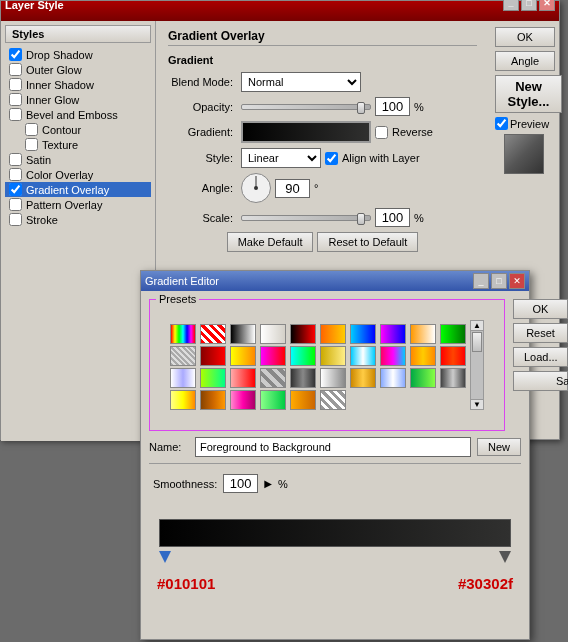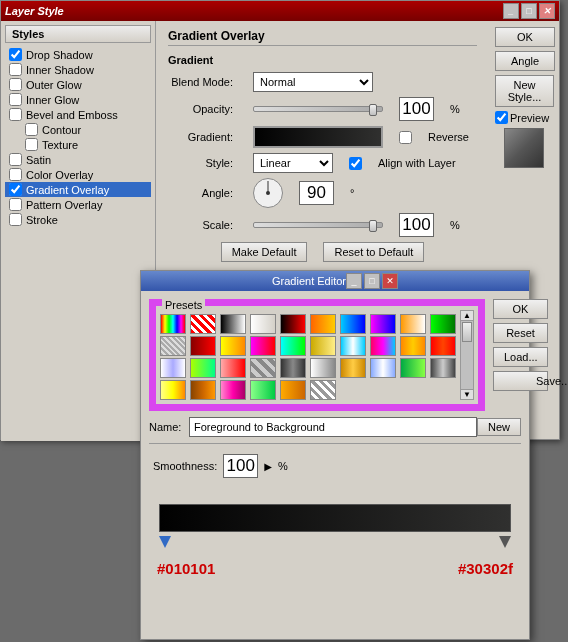--- a/index.html
+++ b/index.html
@@ -23,24 +23,23 @@
       border: 1px solid #888;
       box-shadow: 2px 2px 6px rgba(0,0,0,0.5);
     }
     .window-titlebar {
       background: linear-gradient(to bottom, #a00, #700);
       color: white;
       padding: 10px 4px;
       font-size: 11px;
       font-weight: bold;
       display: flex;
-      align-items: center;
+      align-items: flex-end;
       justify-content: space-between;
       height: 18px;
-      font-style: italic;
     }
 
     .window-body {
       display: flex;
       height: calc(100% - 18px);
     }
 
     
     .left-panel {
       width: 155px;
@@ -100,21 +99,21 @@
     }
     .gradient-section-title {
       font-weight: bold;
       margin-bottom: 6px;
     }
 
     .form-row {
       display: flex;
       align-items: center;
       margin-bottom: 5px;
-      gap: 16px;
+      gap: 4px;
     }
     .form-label {
       width: 65px;
       text-align: right;
       margin-right: 4px;
     }
 
     select.win-select {
       background: white;
       border: 1px solid #666;
@@ -142,21 +141,21 @@
       background: linear-gradient(to bottom, #f0f0f0, #c0c0c0);
       border: 1px solid #666;
       border-radius: 2px;
     }
 
     .num-input {
       width: 35px;
       border: 1px solid #666;
       background: white;
       padding: 1px 2px;
-      font-size: 17px;
+      font-size: 13px;
       text-align: center;
     }
 
     .gradient-swatch {
       width: 130px;
       height: 20px;
       background: linear-gradient(to right, #000, #fff);
       border: 1px solid #666;
       display: inline-block;
     }
@@ -230,21 +229,21 @@
       box-shadow: 3px 3px 8px rgba(0,0,0,0.5);
       z-index: 10;
     }
     .ge-titlebar {
       background: linear-gradient(to bottom, #6688cc, #3355aa);
       color: white;
       padding: 2px 4px;
       font-size: 11px;
       display: flex;
       align-items: center;
-      justify-content: center;
+      justify-content: space-between;
       height: 20px;
     }
     .ge-body {
       padding: 8px;
       display: flex;
       flex-direction: column;
       gap: 6px;
     }
     .ge-top {
       display: flex;
@@ -255,22 +254,22 @@
     }
     .ge-right {
       display: flex;
       flex-direction: column;
       gap: 4px;
       width: 60px;
     }
 
     
     .presets-section {
-      border: 7px solid #d946ef;
-      padding: 4px;
+      border: 1px solid #d946ef;
+      padding: 20px;
       position: relative;
     }
     .presets-legend {
       position: absolute;
       top: -7px;
       left: 6px;
       background: #d4d0c8;
       padding: 0 3px;
       font-size: 11px;
     }
@@ -322,20 +321,21 @@
     .p32 { background: linear-gradient(to right, #884400, #cc6600, #ff9900); }
     .p33 { background: linear-gradient(to right, #ff88cc, #ff00aa, #aa0066); }
     .p34 { background: linear-gradient(to right, #88ff88, #00cc44); }
     .p35 { background: linear-gradient(to right, #ffaa00, #cc6600); }
     .p36 { background: repeating-linear-gradient(45deg, #999 0px, #999 3px, #fff 3px, #fff 6px); }
 
     
     .name-row {
       display: flex;
       align-items: center;
+      gap: 6px;
     }
     .name-label { font-size: 11px; width: 40px; }
     .name-input {
       flex: 1;
       border: 1px solid #666;
       background: white;
       padding: 2px 4px;
       font-size: 11px;
       height: 20px;
     }
@@ -422,25 +422,25 @@
 
     <div class="left-panel">
       <div class="styles-header">Styles</div>
 
       <div class="style-item">
         <input type="checkbox" checked="" style="">
         <span>Drop Shadow</span>
       </div>
       <div class="style-item">
         <input type="checkbox" style="">
+        <span>Outer Glow</span>
+      </div>
+      <div class="style-item">
+        <input type="checkbox" style="">
         <span>Inner Shadow</span>
-      </div>
-      <div class="style-item">
-        <input type="checkbox" style="">
-        <span>Outer Glow</span>
       </div>
       <div class="style-item">
         <input type="checkbox" style="">
         <span>Inner Glow</span>
       </div>
       <div class="style-item">
         <input type="checkbox" style="">
         <span>Bevel and Emboss</span>
       </div>
       <div class="style-item sub">
@@ -533,21 +533,21 @@
         <div class="form-row" style="margin-top:3px; justify-content:center;">
           <button class="btn-default">Make Default</button>
           <button class="btn-default">Reset to Default</button>
         </div>
       </div>
     </div>
 
     <div class="right-buttons">
       <button class="btn-default">OK</button>
       <button class="btn-default">Angle</button>
-      <button class="btn-default" style="font-size:11px;width:59px;">New Style...</button>
+      <button class="btn-default" style="font-size:13px;width:67px;font-weight:bold;">New Style...</button>
       <div style="display:flex;align-items:center;gap:2px;">
         <input type="checkbox" checked="" style="">
         <span>Preview</span>
       </div>
       <div class="preview-box" style="background:linear-gradient(135deg, #888 0%, #555 50%, #333 100%);"></div>
     </div>
   </div>
 </div>
 
 <div class="gradient-editor-window">

